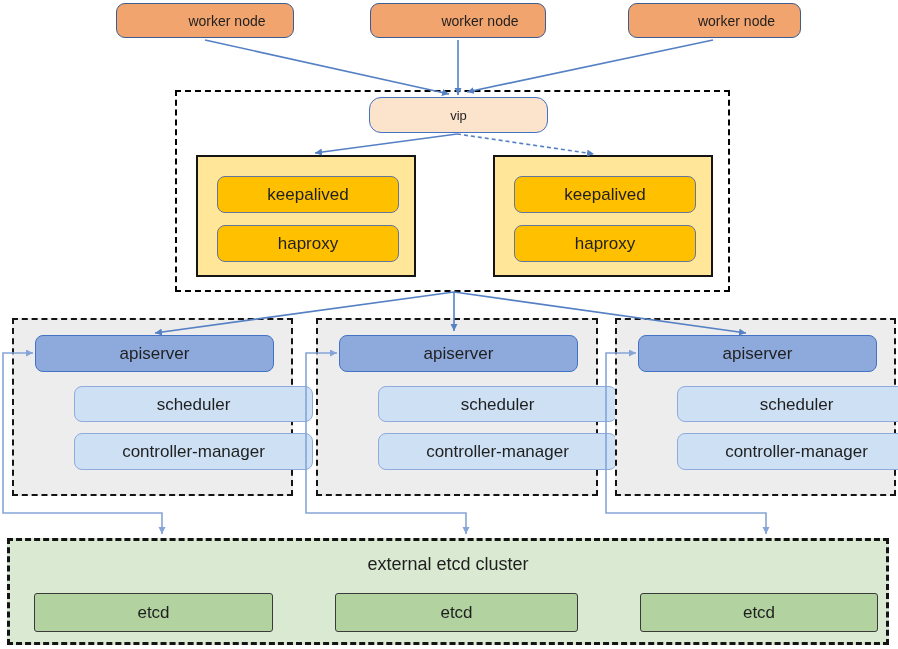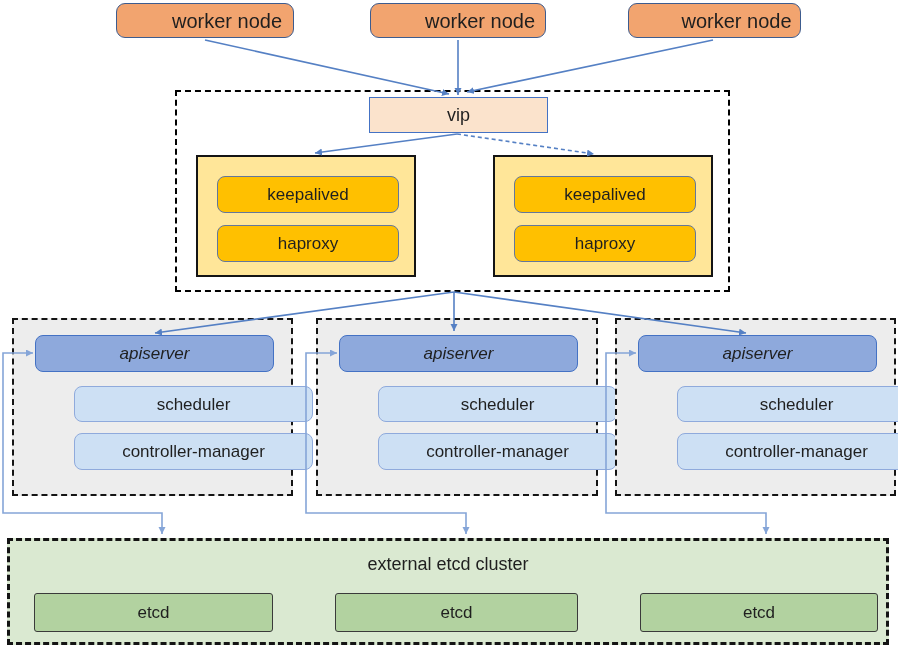--- a/index.html
+++ b/index.html
@@ -17,32 +17,32 @@
   }
   html,body{margin:0;padding:0;background:#ffffff;}
   .stage{
     position:relative;width:898px;height:649px;overflow:hidden;
     font-family:"Liberation Sans","DejaVu Sans",sans-serif;color:var(--text);
   }
   .stage *{box-sizing:border-box;}
   .box{position:absolute;display:flex;align-items:center;justify-content:center;
        text-align:center;font-size:17px;line-height:1;}
   .worker{background:var(--worker-fill);border:1.6px solid var(--worker-border);
-          border-radius:9px;font-size:20px;padding-left:44px;}
+          border-radius:9px;font-size:14px;padding-left:44px;}
   .vip{background:var(--vip-fill);border:1.6px solid var(--vip-border);
-       border-radius:0;font-size:18px;text-align:right;}
+       border-radius:12px;font-size:13px;text-align:right;}
   .ha-wrap{position:absolute;border:2.5px dashed #000;background:transparent;}
   .lb{position:absolute;background:var(--lb-container-fill);
       border:2.5px solid var(--lb-container-border);}
   .service{background:var(--service-fill);border:1.6px solid var(--service-border);
            border-radius:8px;}
   .group{position:absolute;background:var(--group-fill);
          border:2.5px dashed var(--group-border);}
   .apiserver{background:var(--apiserver-fill);border:1.6px solid var(--apiserver-border);
-             border-radius:8px;font-style:italic;}
+             border-radius:8px;}
   .component{background:var(--component-fill);border:1.4px solid var(--component-border);
              border-radius:8px;margin-left:39px;}
   .etcd-cluster{position:absolute;background:var(--etcd-cluster-fill);
                 border:3px dashed var(--etcd-cluster-border);}
   .etcd-title{position:absolute;left:0;right:0;top:13px;text-align:center;font-size:18px;}
   .etcd{background:var(--etcd-fill);border:1.8px solid var(--etcd-border);border-radius:3px;}
   svg.arrows{position:absolute;left:0;top:0;z-index:6;pointer-events:none;}
   .ln{stroke:var(--arrow-main);stroke-width:1.6;fill:none;}
   .ln-dash{stroke-dasharray:4 3;}
   .elbow{stroke:var(--arrow-elbow);stroke-width:1.6;fill:none;}

